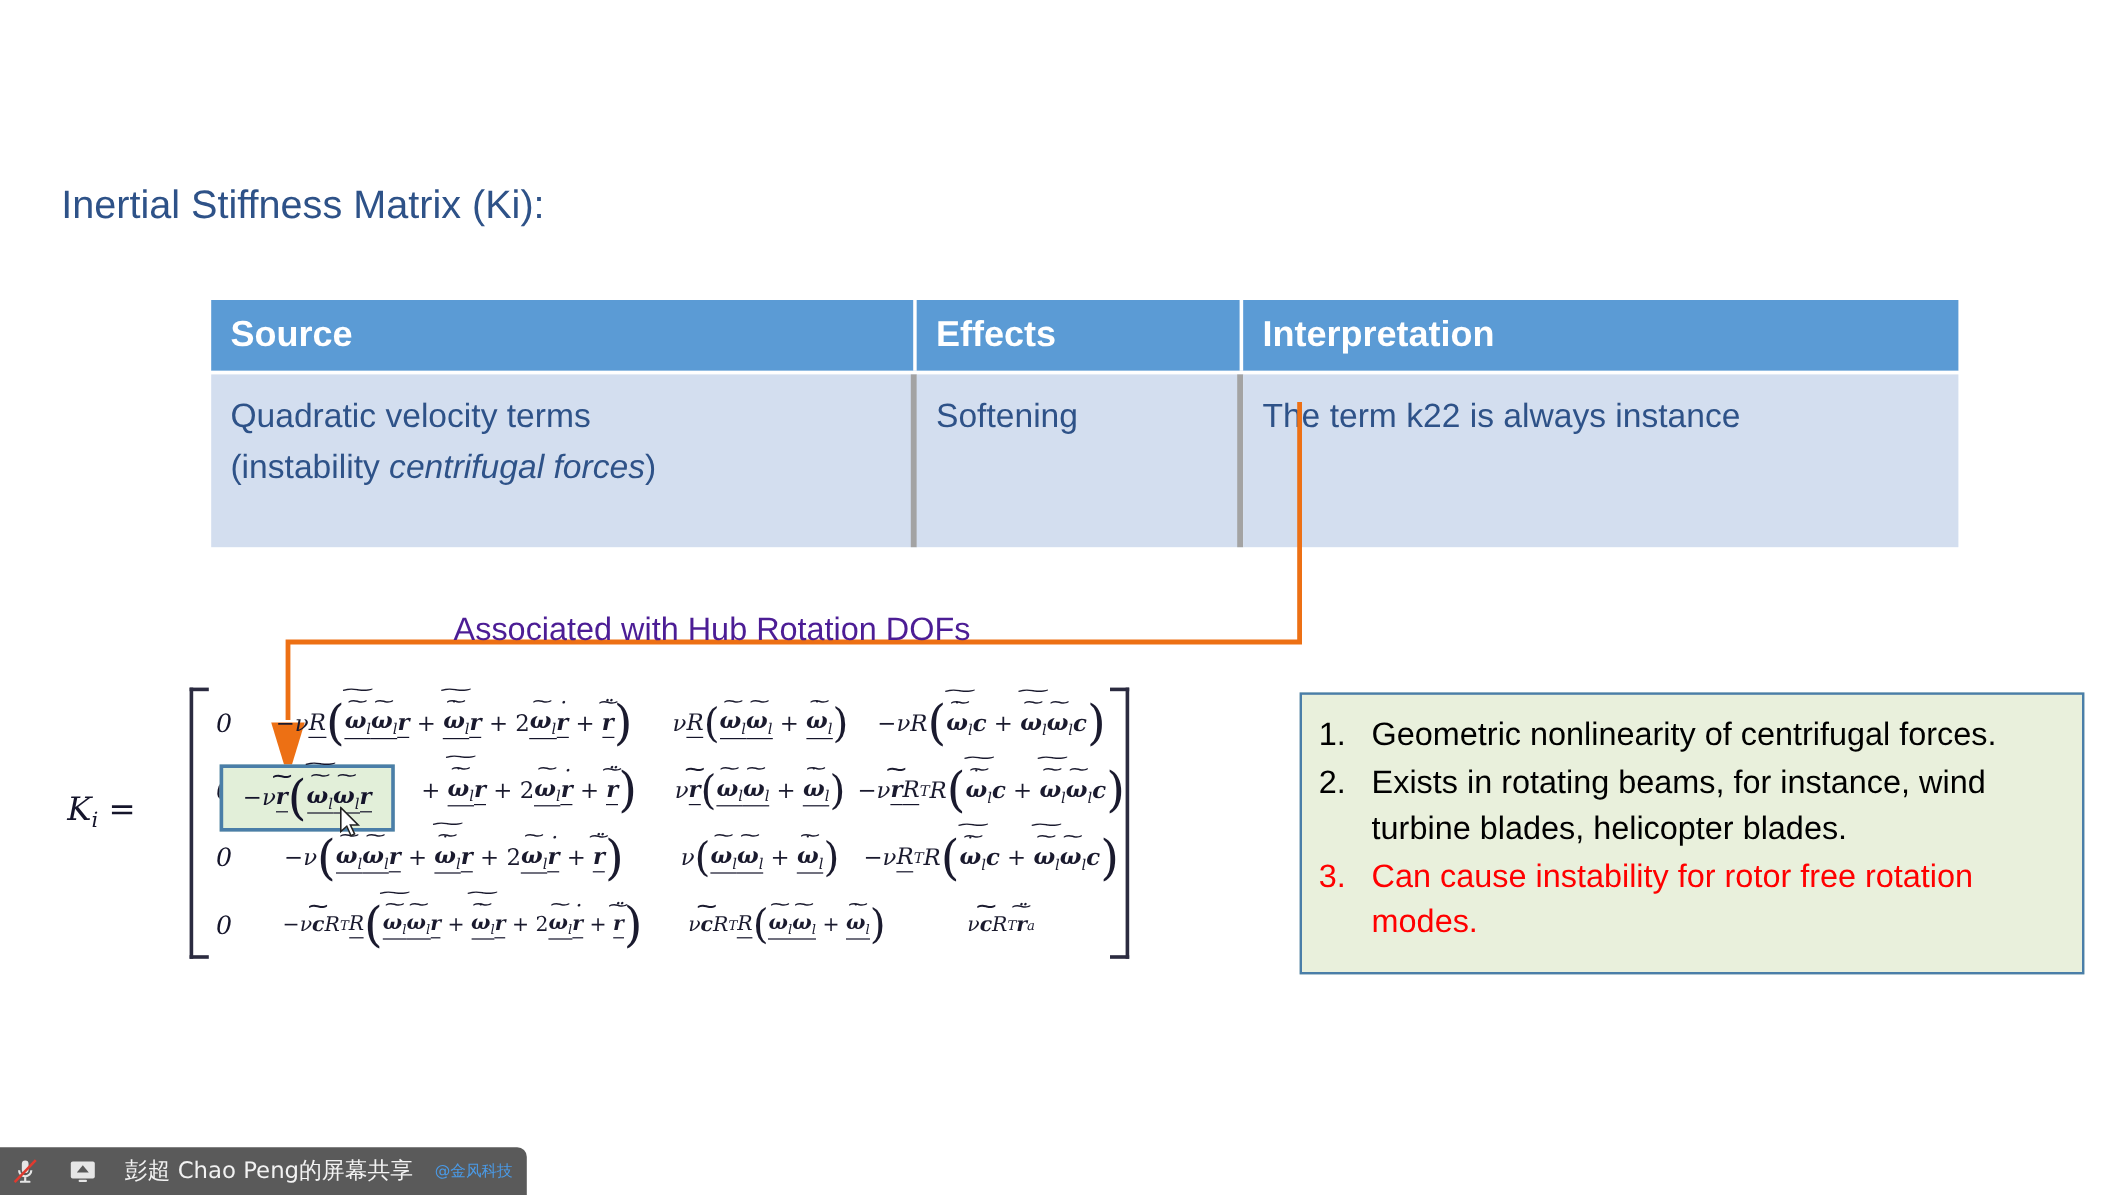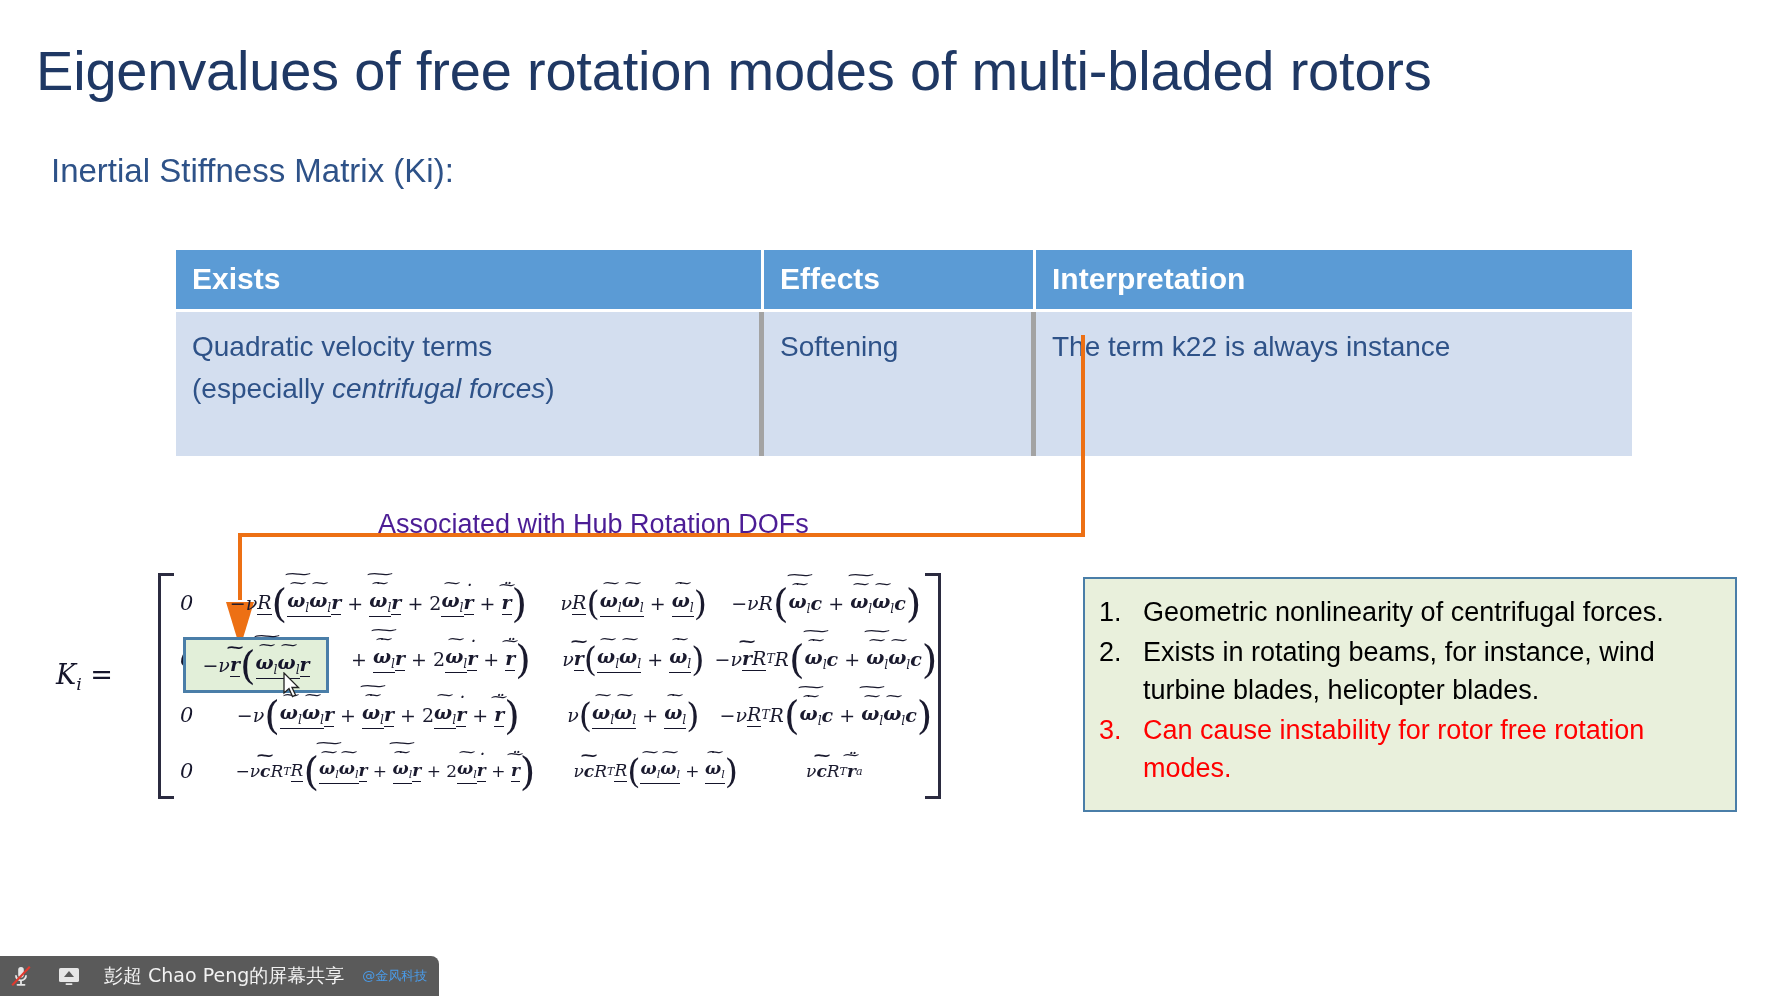--- a/index.html
+++ b/index.html
@@ -322,47 +322,46 @@
     font-family: "DejaVu Sans", sans-serif;
     white-space: nowrap;
     margin-left: -4px;
   }
 </style>
 </head>
 <body>
 
 <div id="slide">
 
-  <div id="slide-title">Eigenvalues of free rotation modes of multi-bladed rotors</div>
 
   <div id="slide-subtitle">Inertial Stiffness Matrix (Ki):</div>
 
   <table id="info-table">
     <colgroup>
       <col class="col-source">
         <col class="col-effects">
         <col class="col-interp">
     </colgroup>
     <thead>
       <tr>
-        <th>Exists</th>
+        <th>Source</th>
         <th>Effects</th>
         <th>Interpretation</th>
       </tr>
     </thead>
     <tbody>
       <tr class="hdr-sep">
         <td style="background:#ffffff;height:3px;padding:0;border:none;"></td>
         <td style="background:#ffffff;height:3px;padding:0;border:none;"></td>
         <td style="background:#ffffff;height:3px;padding:0;border:none;"></td>
       </tr>
       <tr>
         <td>
           <span>Quadratic velocity terms</span><br>
-          <span>(especially </span><span class="ital">centrifugal forces</span><span>)</span>
+          <span>(instability </span><span class="ital">centrifugal forces</span><span>)</span>
         </td>
         <td>Softening</td>
         <td>The term k22 is always instance</td>
       </tr>
     </tbody>
   </table>
 
   <svg id="callout-connector" viewBox="0 0 1768 996">
     <g stroke="#ED7014" stroke-width="4" fill="none">
       <path d="M1083,335 L1083,535 L240,535 L240,600"></path>

